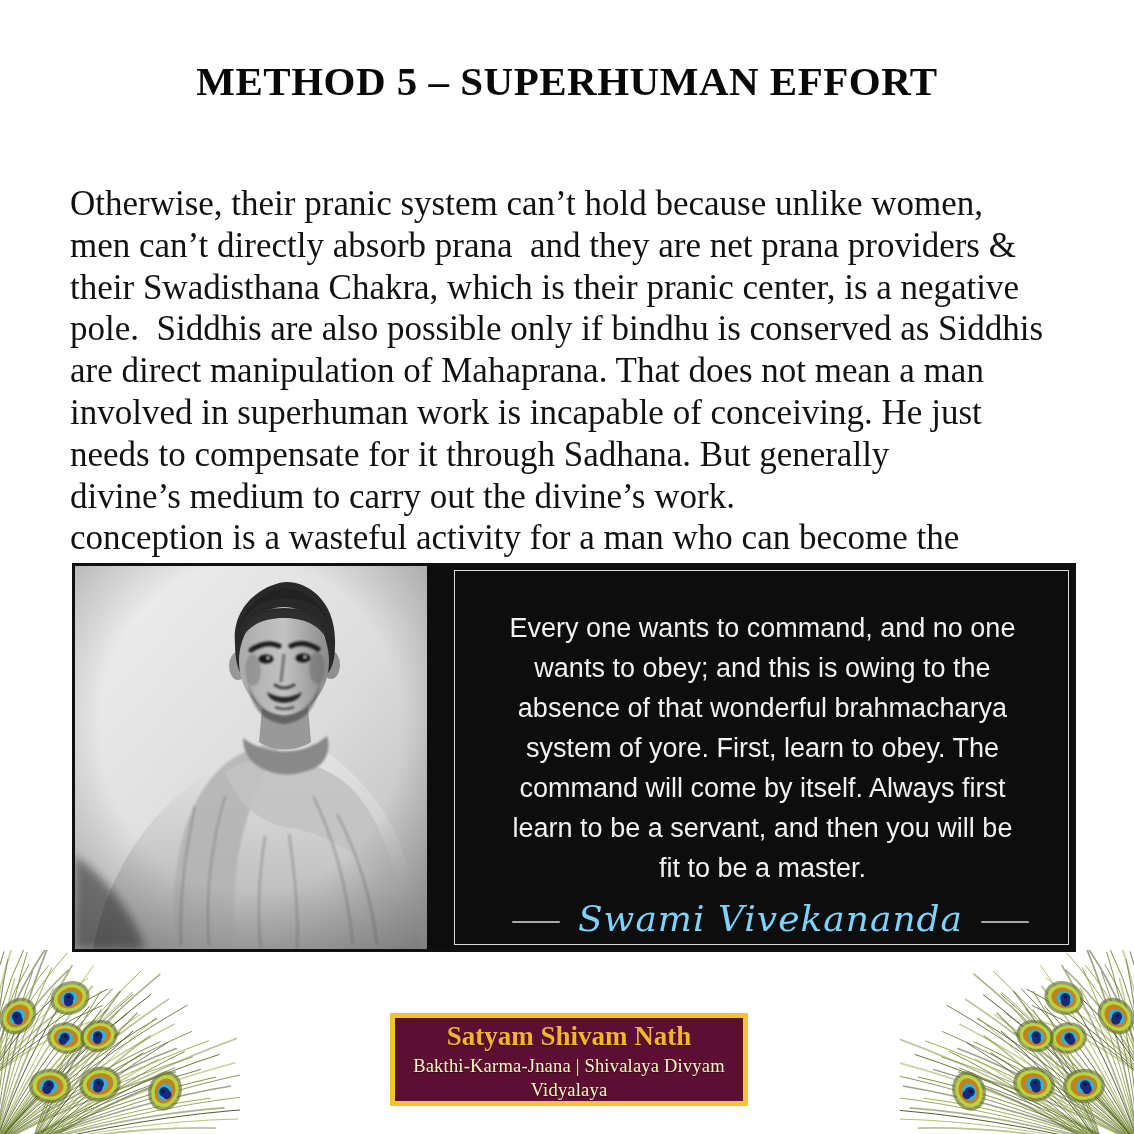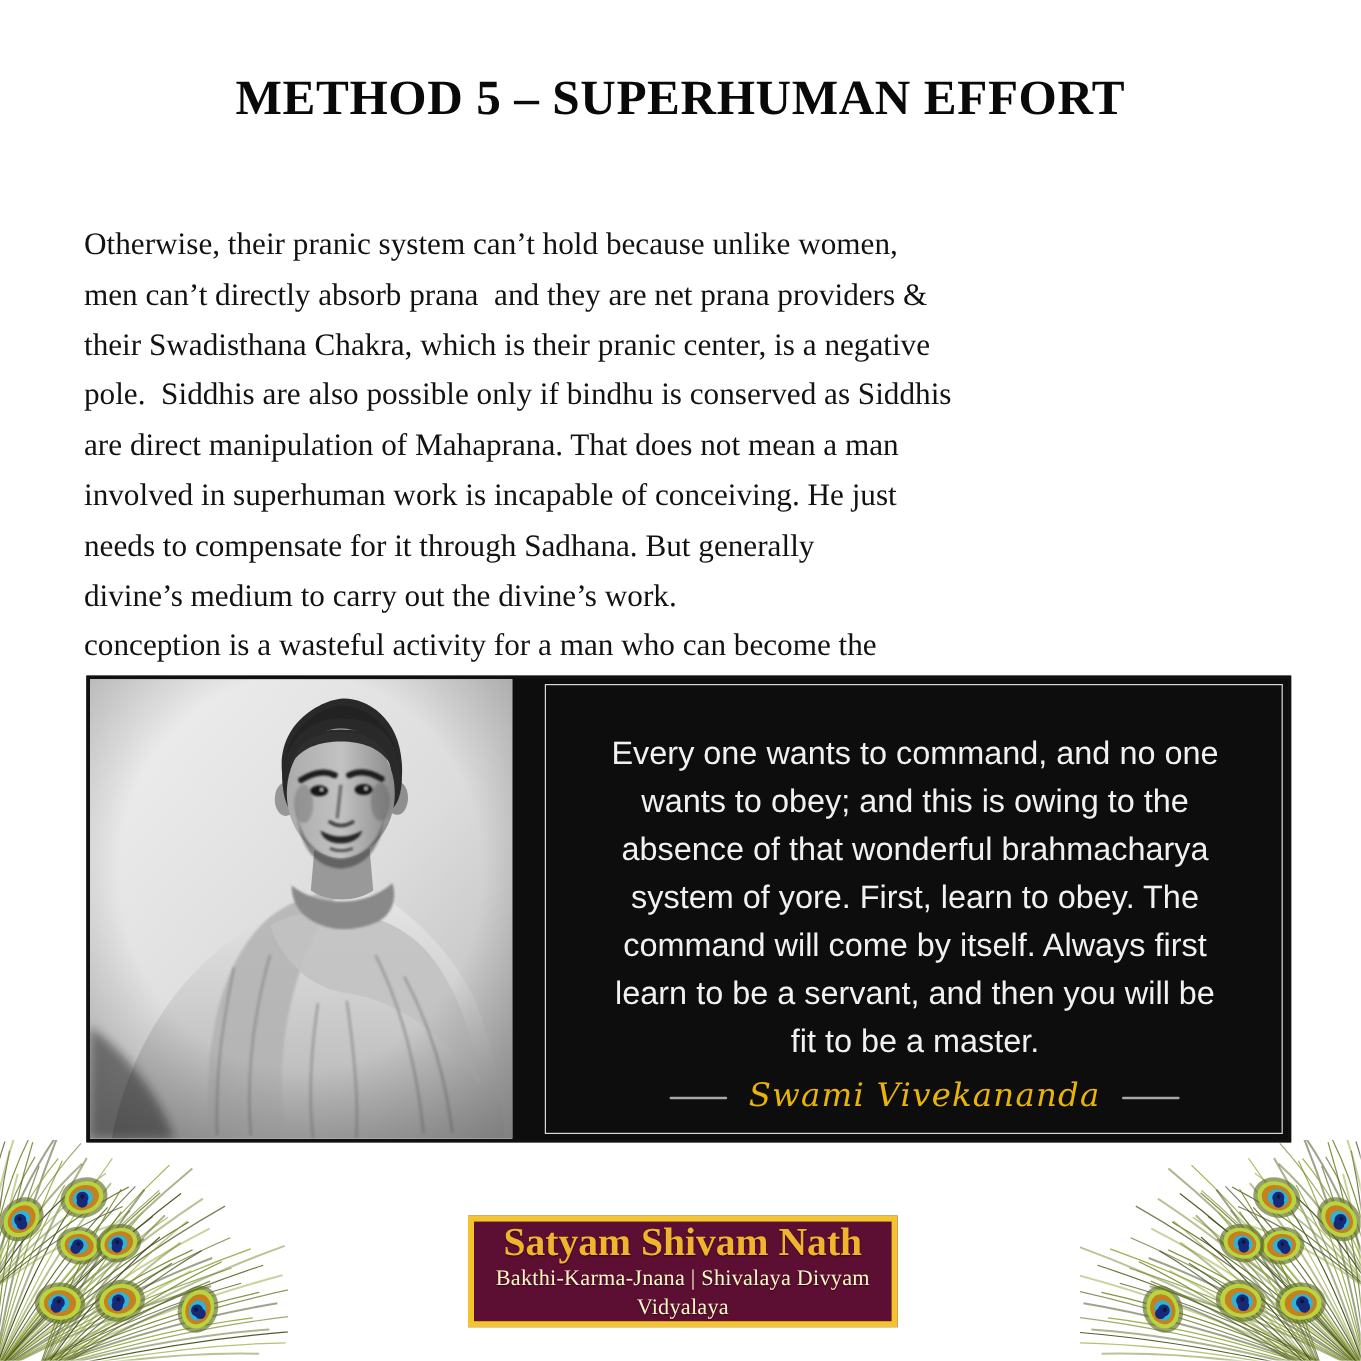--- a/index.html
+++ b/index.html
@@ -10,21 +10,21 @@
   
   .title {
     position:absolute; top:57px; left:0; width:1134px;
     text-align:center; font-size:41px; font-weight:bold; color:#090909;
     letter-spacing:0.5px; font-family:"Liberation Serif", serif;
   }
 
   
   .para {
     position:absolute; left:70px; top:183px; width:1010px;
-    font-size:26px; color:#121212; line-height:41.8px;
+    font-size:35px; color:#121212; line-height:41.8px;
     font-family:"Liberation Serif", serif;
   }
 
   
   .quote-card {
     position:absolute; left:72px; top:563px; width:1004px; height:389px;
     background:#0d0d0d; border:3px solid #101010; display:flex;gap:25px;
   }
   .photo-wrap { width:352px; height:383px; flex:0 0 352px; overflow:hidden; background:#dcdad7; }
   .photo-wrap svg { display:block; filter:grayscale(1); }
@@ -33,38 +33,38 @@
     position:absolute; top:4px; right:4px; bottom:4px; left:2px;
     border:1px solid rgba(255,255,255,0.85); pointer-events:none;
   }
   .quote-text {
     position:absolute; top:42px; left:18px; right:18px;
     text-align:center; font-family:"Liberation Sans","DejaVu Sans",sans-serif;
     font-size:27px; line-height:40px; color:#f1f1f1; font-weight:400;
   }
   .signature {
     position:absolute; left:16px; right:0; top:332px; text-align:center;
-    color:#eab308; font-family:"DejaVu Serif", serif; font-style:italic;
-    font-size:27px; letter-spacing:1px;
+    color:#7dd3fc; font-family:"DejaVu Serif", serif; font-style:italic;
+    font-size:36px; letter-spacing:1px;
   }
   .sig-dash {
     display:inline-block; width:48px; height:2px; background:#a8a8a8;
     vertical-align:middle; margin:0 18px; border-radius:1px;
   }
 
   
   .banner {
     position:absolute; left:390px; top:1013px; width:358px; height:93px;
     background:#5c0e33; border:5px solid #f3c42d;
     display:flex; flex-direction:column; align-items:center; justify-content:center;
     text-align:center;
   }
   .banner-title {
     font-family:"Liberation Serif", serif; font-weight:bold;
-    font-size:33px; color:#f0b52c; line-height:36px;
+    font-size:27px; color:#f0b52c; line-height:36px;
     text-shadow:0 1px 1px rgba(0,0,0,.55);
   }
   .banner-tagline {
     font-family:"Liberation Serif", serif; font-weight:normal;
     font-size:18.5px; color:#fef9c3; line-height:24px; letter-spacing:.2px;
     text-shadow:0 1px 1px rgba(0,0,0,.5);
   }
 
   
   .feathers { position:absolute; bottom:0; overflow:hidden; }

